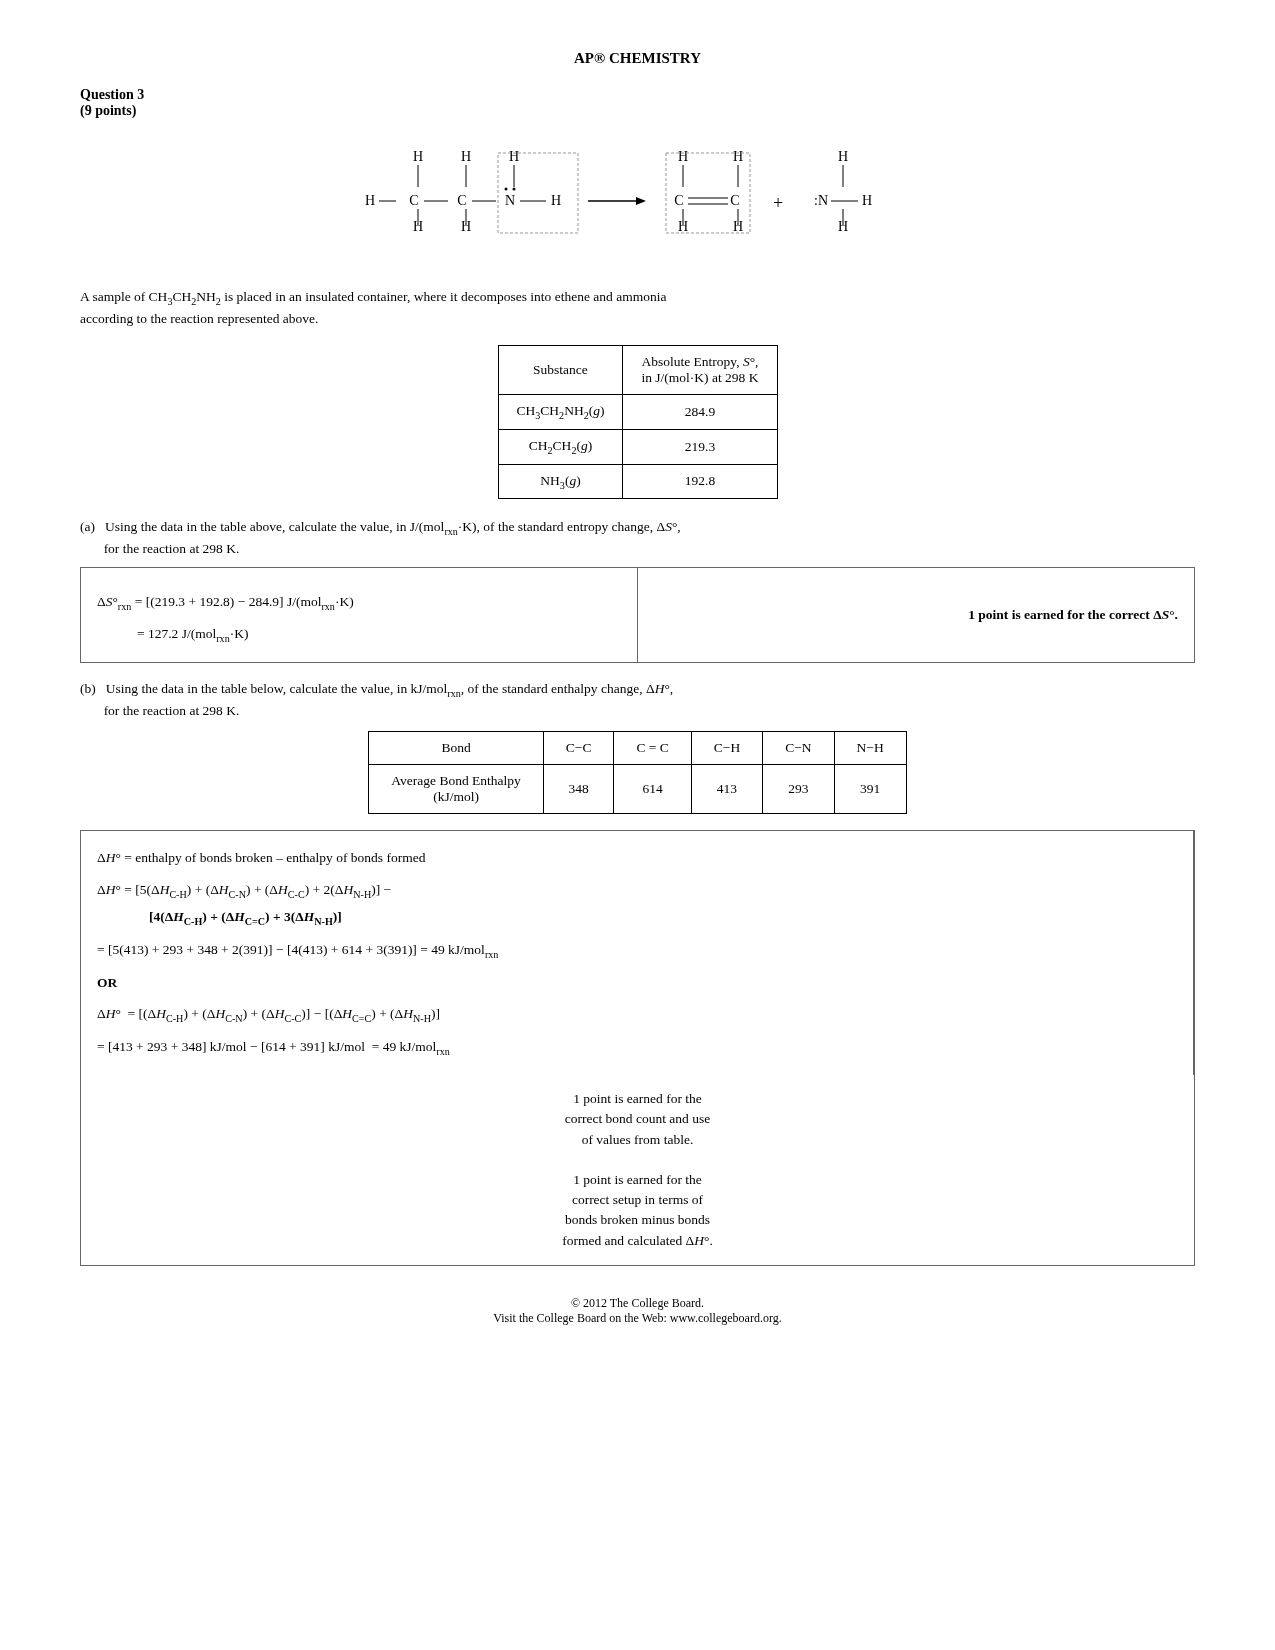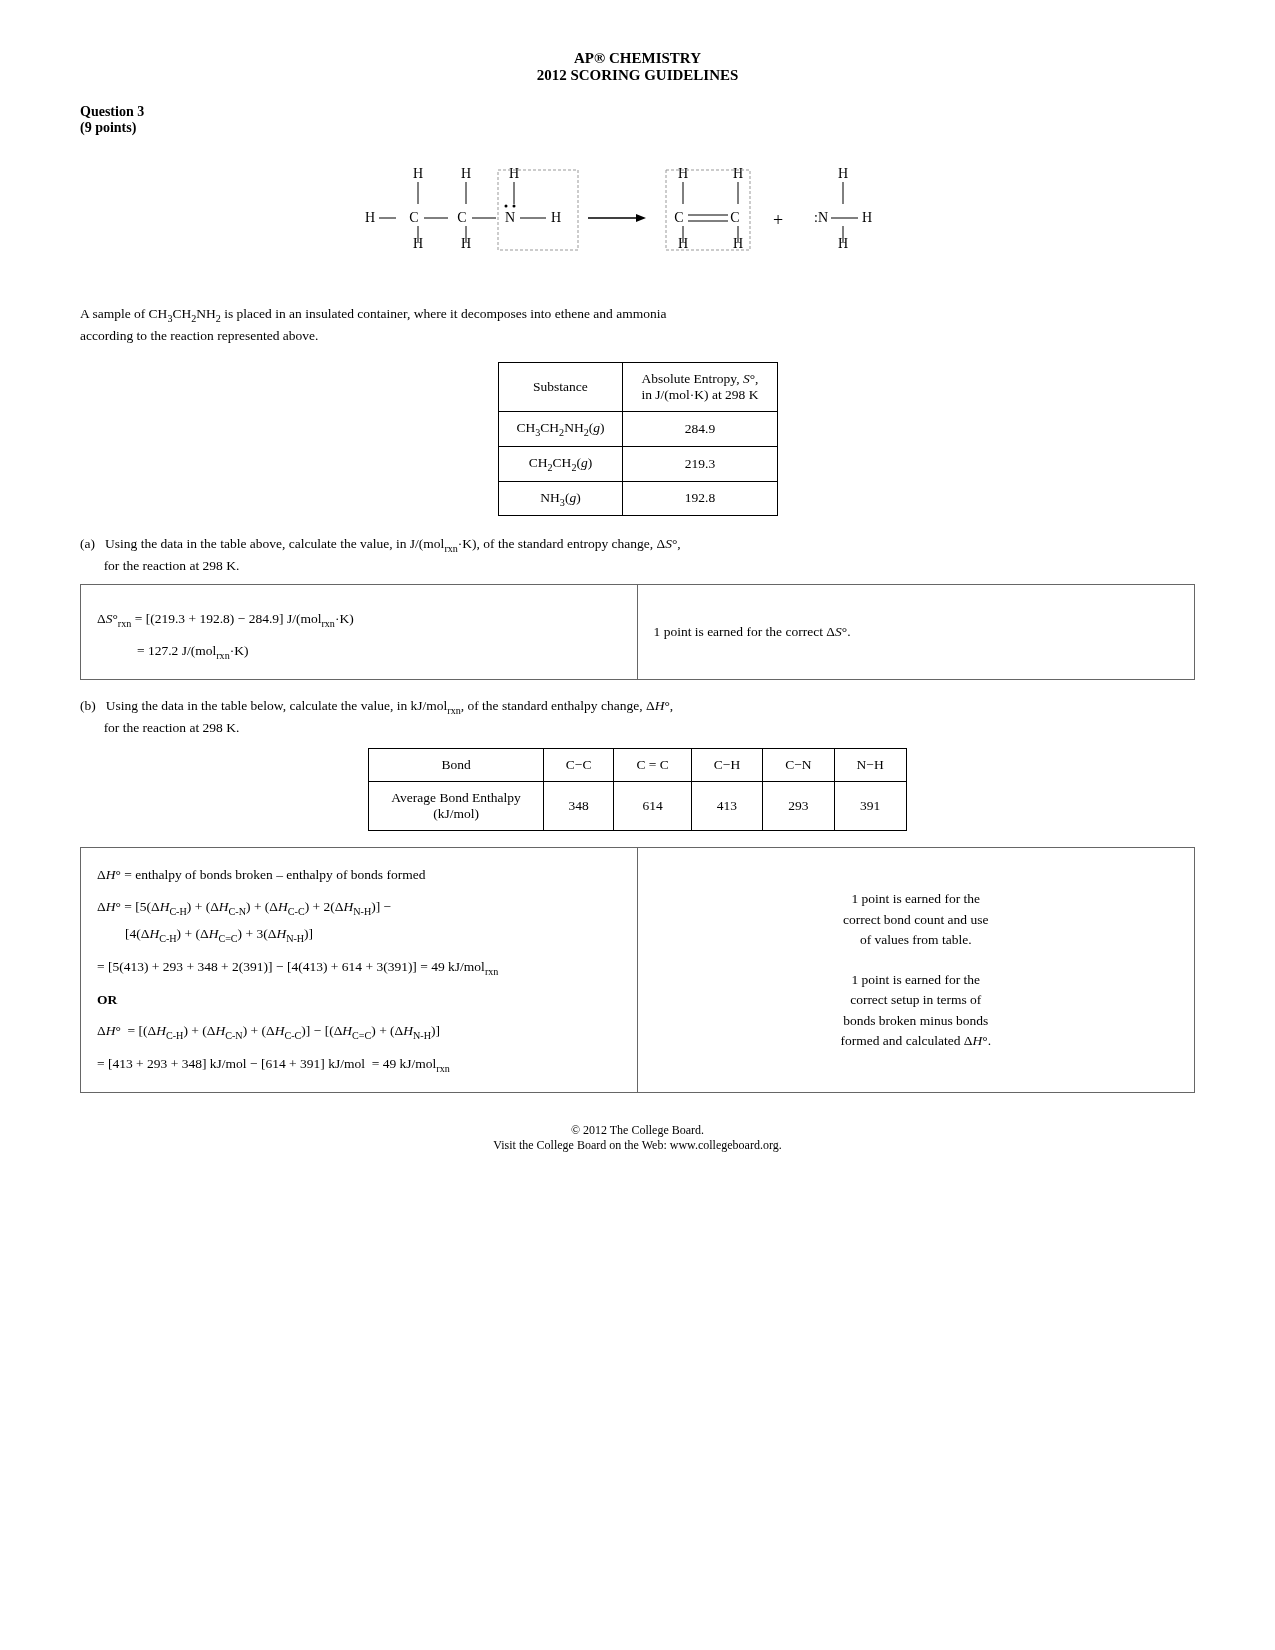--- a/index.html
+++ b/index.html
@@ -76,39 +76,40 @@
       padding: 14px 16px;
       font-size: 13.5px;
       line-height: 1.8;
     }
     .answer-right {
       padding: 14px 16px;
       font-size: 13.5px;
       line-height: 1.8;
       display: flex;
       align-items: center;
-      justify-content: flex-start;
-      text-align: center;
+      justify-content: flex-end;
+      text-align: center;
+      font-weight: bold;
     }
     .bond-table {
       border-collapse: collapse;
       margin: 10px auto 16px auto;
     }
     .bond-table th, .bond-table td {
       border: 1px solid #000;
       padding: 8px 22px;
       text-align: center;
       font-size: 13.5px;
     }
     .bond-table th {
       font-weight: normal;
     }
     .answer-grid2 {
       display: grid;
-      grid-template-columns: 1fr 1fr;
+      grid-template-columns: 1fr;
       border: 1px solid #666;
       margin: 8px 0 16px 0;
     }
     .answer-left2 {
       border-right: 1px solid #666;
       padding: 14px 16px;
       font-size: 13.5px;
       line-height: 1.9;
     }
     .answer-right2 {
@@ -123,28 +124,27 @@
       gap: 10px;
     }
     .footer {
       text-align: center;
       font-size: 12px;
       margin-top: 30px;
       color: #000;
     }
     .bold { font-weight: bold; }
     .or-line { text-align: left; font-weight: bold; margin: 4px 0; }
-    .double-indent { margin-left: 28px; }
+    .double-indent { margin-left: 52px; font-weight: bold; }
   </style>
 </head>
 <body>
 
 <div class="header">
   <div class="title1 bold">AP® CHEMISTRY</div>
-  <div class="title2 bold">2012 SCORING GUIDELINES</div>
 </div>
 
 <div class="question-title">
   <div>Question 3</div>
   <div>(9 points)</div>
 </div>
 
 <div class="chem-diagram">
   <svg width="700" height="130">
 

